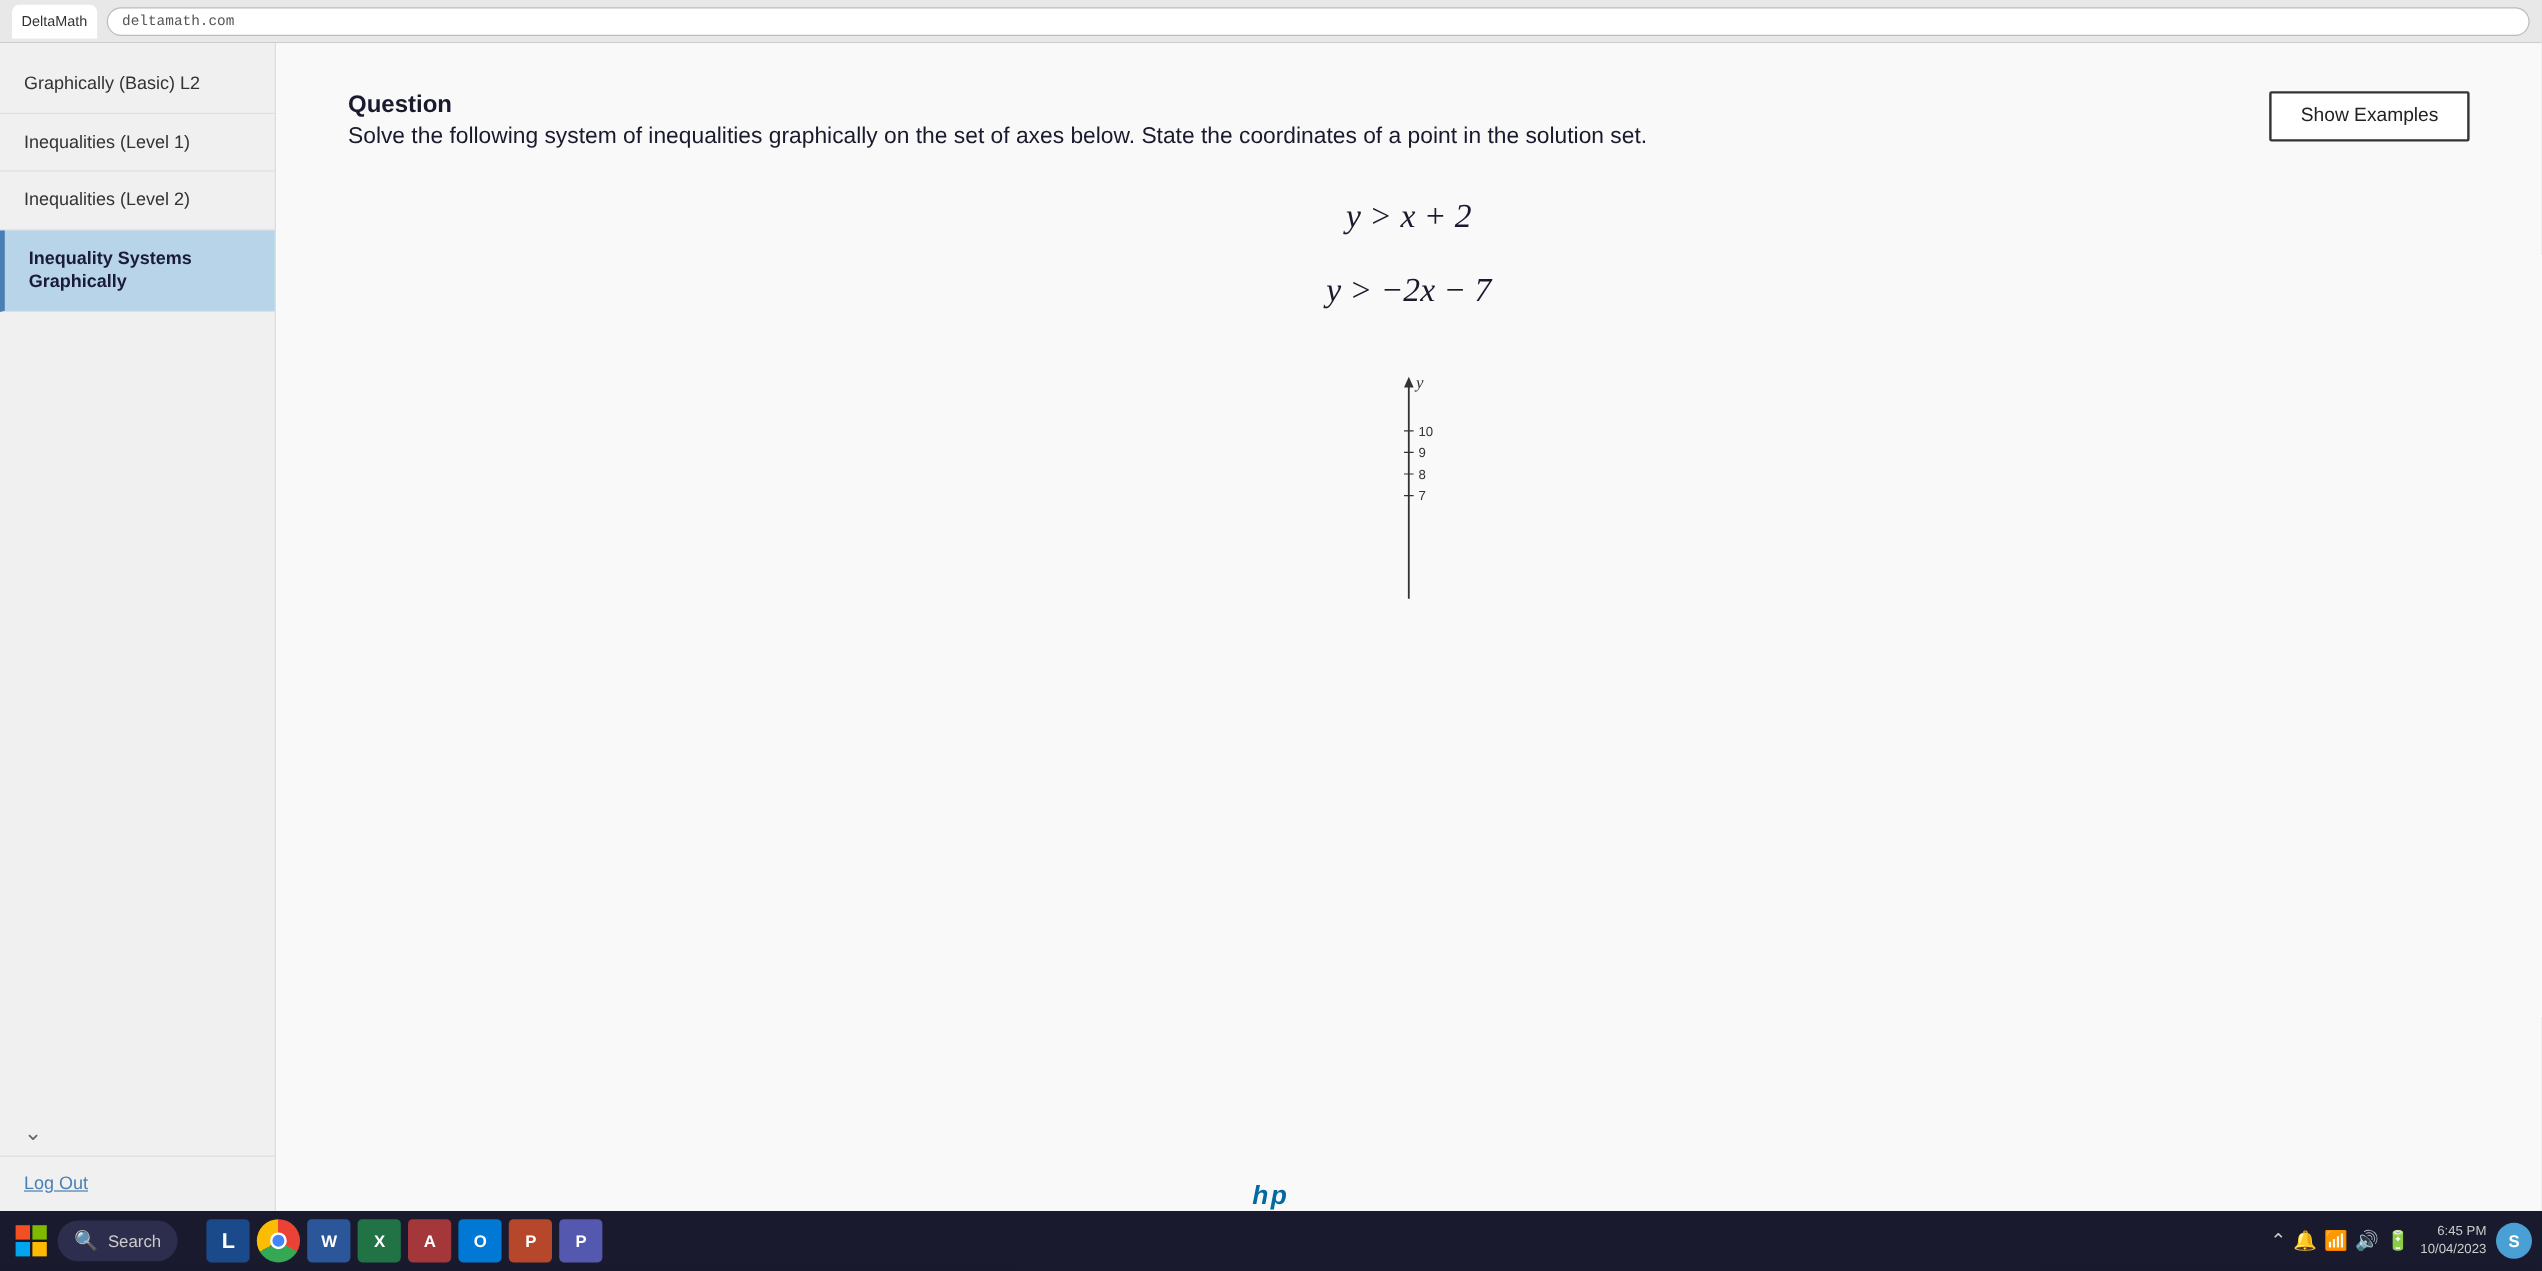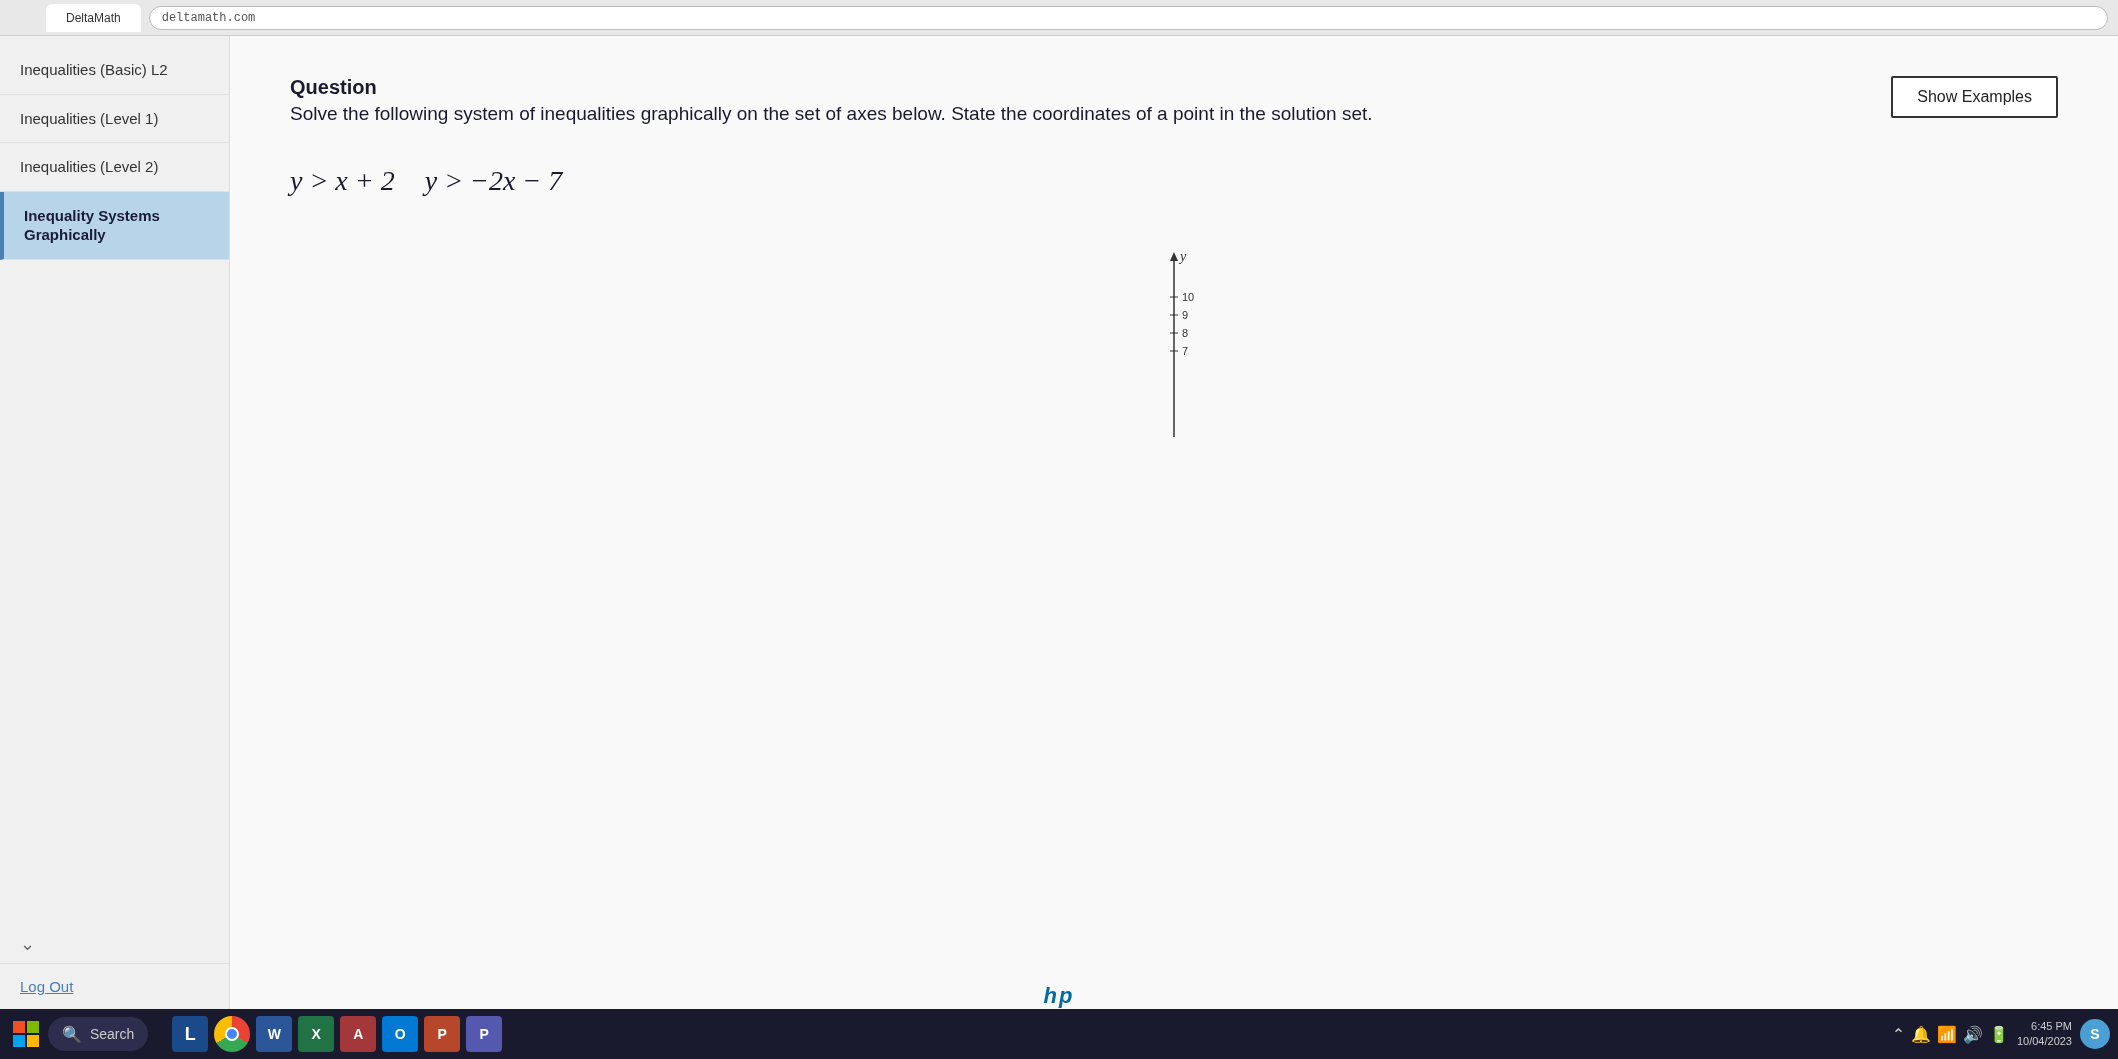--- a/index.html
+++ b/index.html
@@ -19,27 +19,26 @@
       background: #e8e8e8;
       border-bottom: 1px solid #ccc;
       display: flex;
       align-items: center;
       padding: 0 10px;
       gap: 8px;
     }
     .browser-tab {
       background: #fff;
       border-radius: 6px 6px 0 0;
-      padding: 4px 20px;
+      padding: 4px 8px;
       font-size: 12px;
       color: #333;
       height: 28px;
       display: flex;
       align-items: center;
-      margin-left: 36px;
     }
     .url-bar {
       flex: 1;
       background: #fff;
       border: 1px solid #bbb;
       border-radius: 12px;
       height: 24px;
       padding: 0 12px;
       font-size: 12px;
       color: #555;
@@ -127,21 +126,21 @@
     .question-text {
       font-size: 19px;
       color: #1a1a2e;
       line-height: 1.6;
       max-width: 1200px;
       margin-bottom: 36px;
     }
 
     .math-equations {
       display: flex;
-      flex-direction: row;
+      flex-direction: column;
       align-items: center;
       gap: 30px;
       margin-bottom: 50px;
     }
 
     .math-line {
       font-size: 28px;
       font-style: italic;
       color: #1a1a2e;
       font-family: 'Times New Roman', Times, serif;
@@ -301,21 +300,21 @@
 <body>
 
 <div class="browser-bar">
   <div class="browser-tab">DeltaMath</div>
   <div class="url-bar">deltamath.com</div>
 </div>
 
 <div class="main-layout">
 
   <div class="sidebar">
-    <div class="sidebar-item">Inequalities (Basic) L2</div>
+    <div class="sidebar-item">Graphically (Basic) L2</div>
     <div class="sidebar-item">Inequalities (Level 1)</div>
     <div class="sidebar-item">Inequalities (Level 2)</div>
     <div class="sidebar-item active">Inequality Systems Graphically</div>
     <div class="sidebar-spacer"></div>
     <div class="sidebar-chevron">⌄</div>
     <div class="sidebar-logout">Log Out</div>
   </div>
 
   <div class="content">
 

